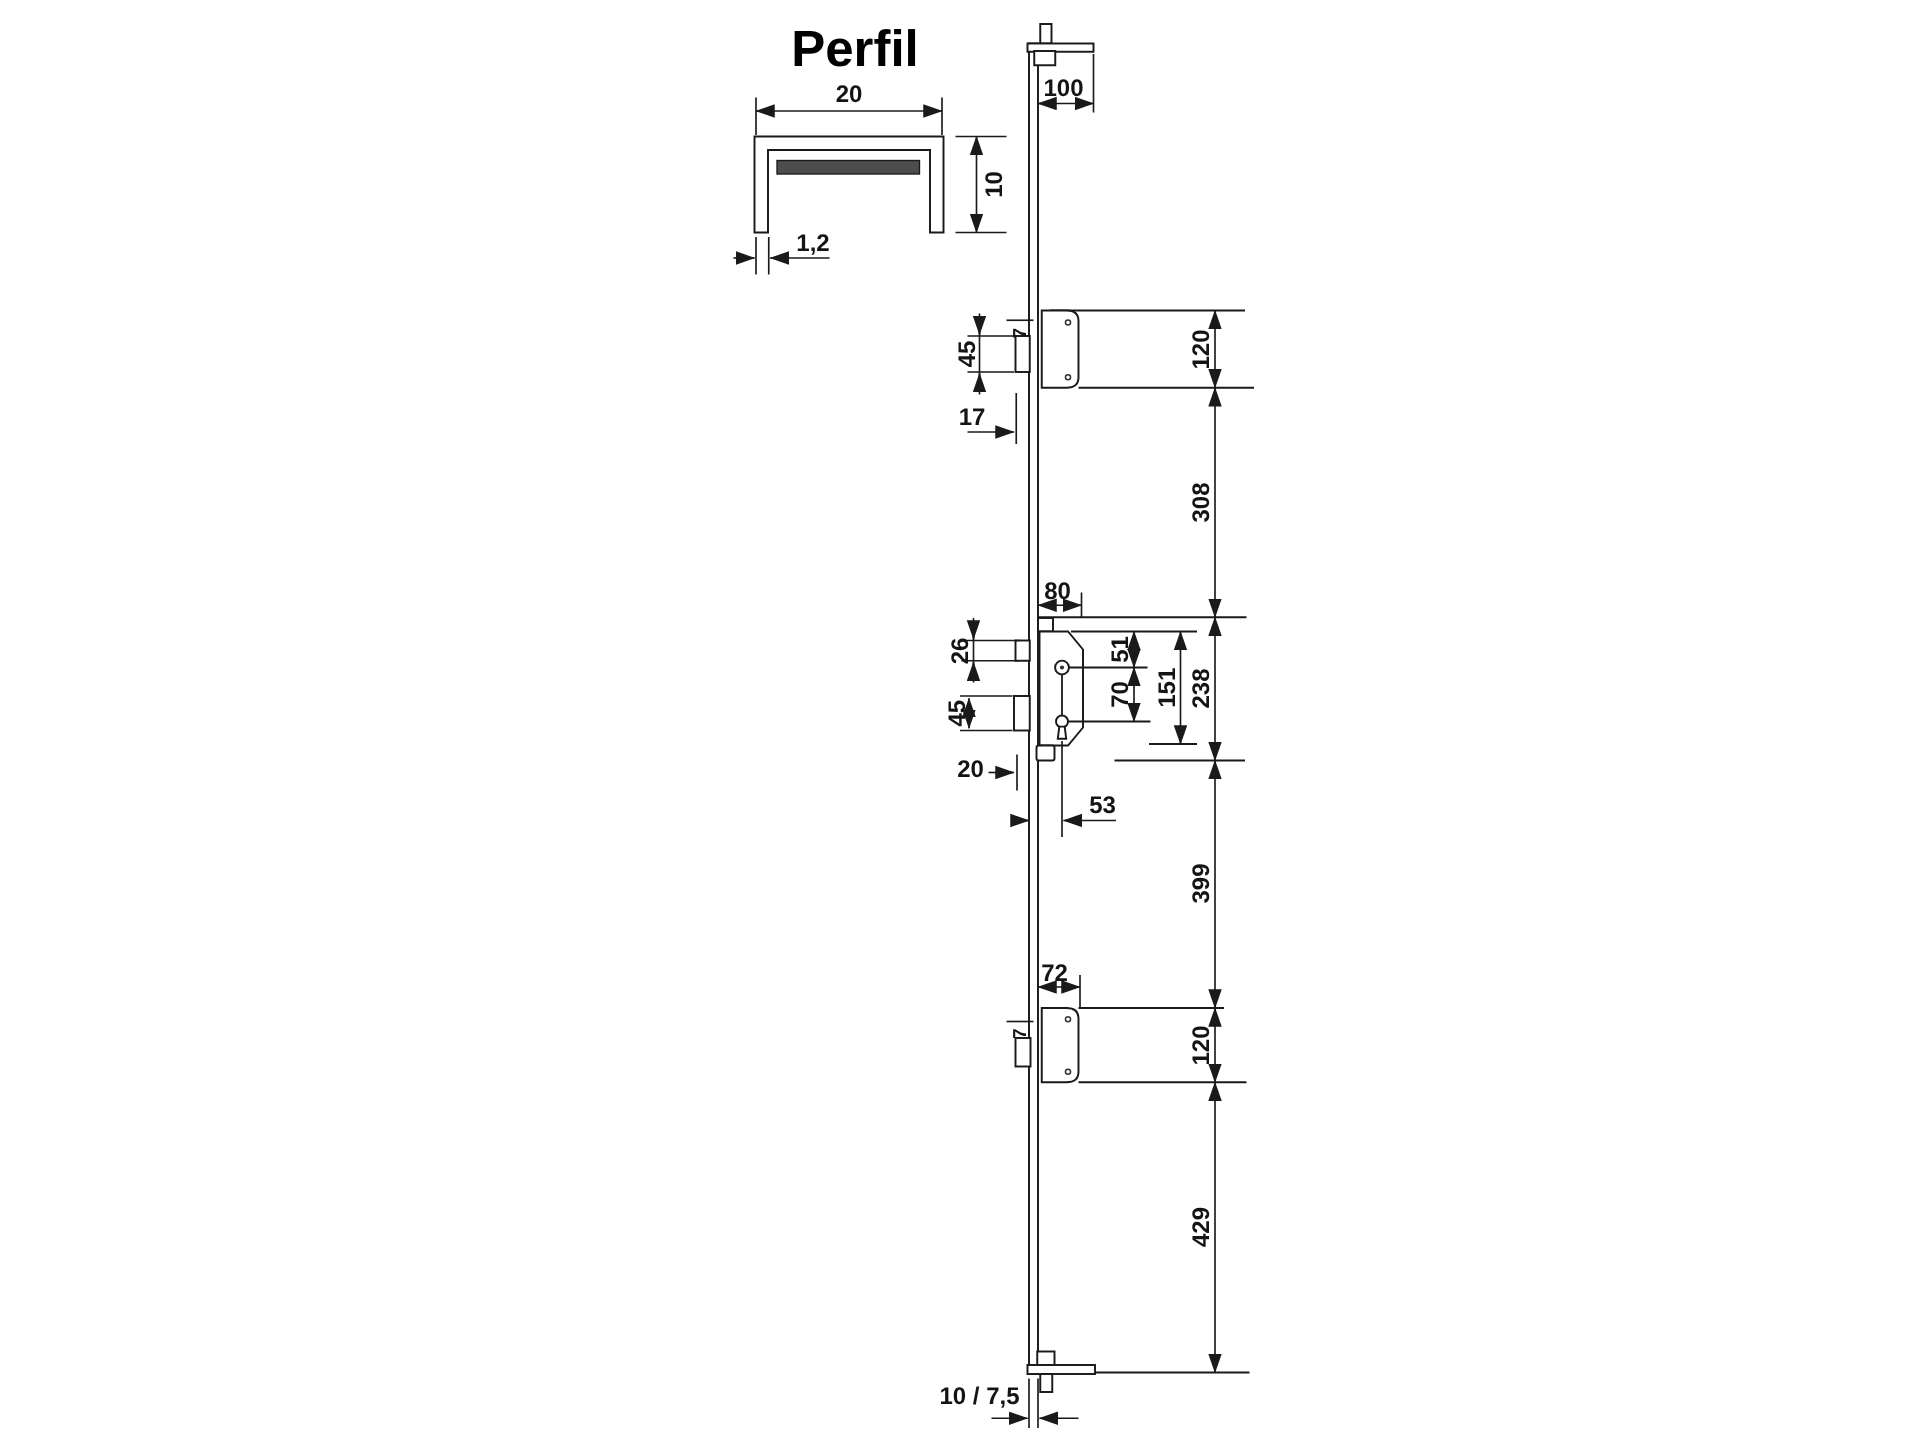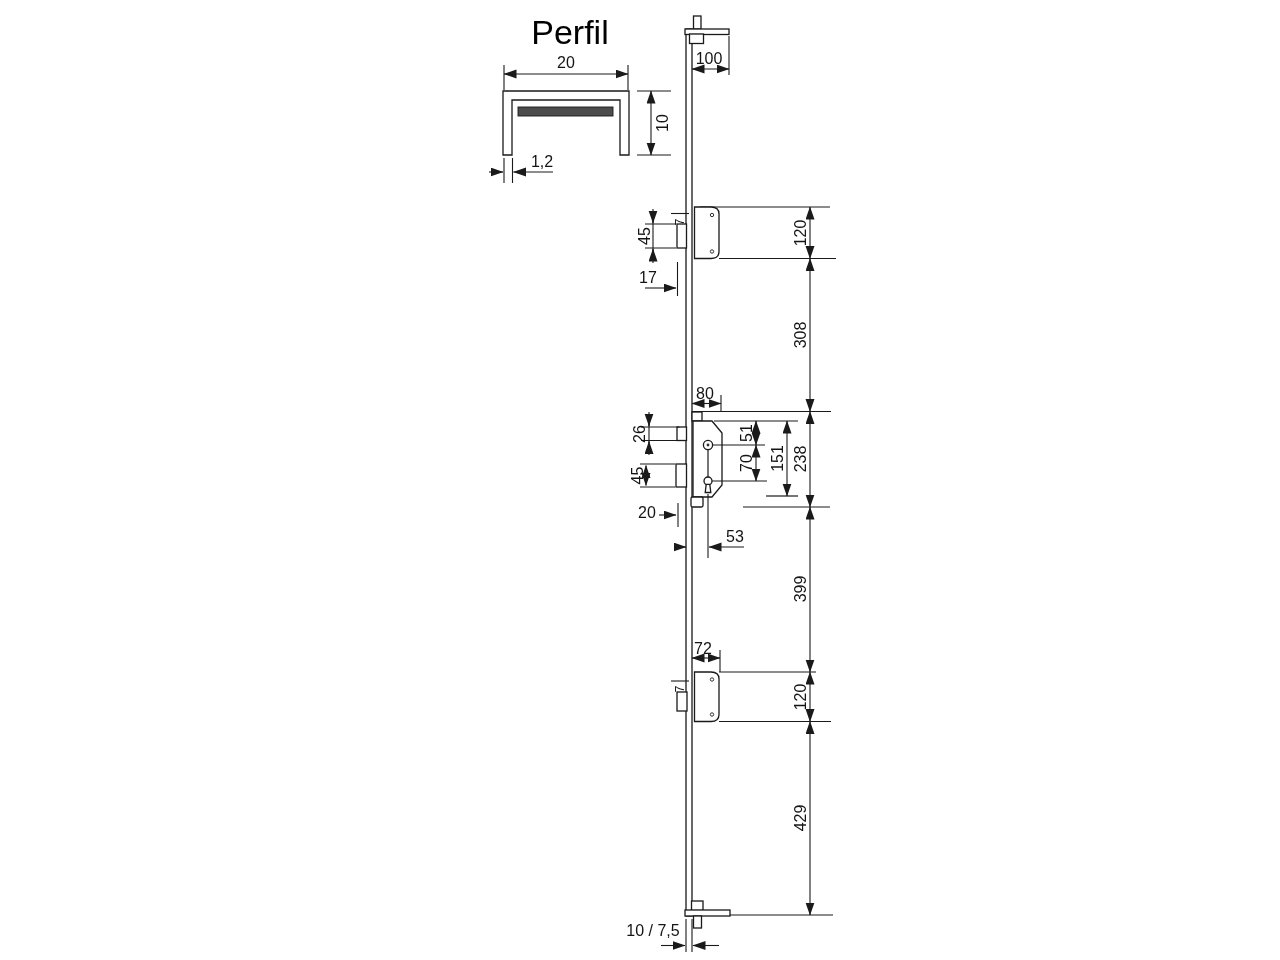--- a/index.html
+++ b/index.html
@@ -1,16 +1,16 @@
 <!DOCTYPE html>
 <html><head>
 <meta charset="utf-8">
 <style>
   html,body{margin:0;padding:0;background:#fff;}
-  .canvas{position:relative;width:1280px;height:960px;background:#ffffff;overflow:hidden;}
+  .canvas{position:relative;width:1280px;height:960px;background:#ffffff;overflow:hidden;font-weight:bold;}
   svg{display:block;}
   .ln{stroke:#1a1a1a;stroke-width:1.2;fill:none;}
   .shape{stroke:#1a1a1a;stroke-width:1.3;fill:#ffffff;}
   .dim{stroke:#1a1a1a;stroke-width:1.1;fill:none;}
   .dimtext{font-family:"Liberation Sans",sans-serif;font-size:16px;fill:#141414;text-anchor:middle;}
   .smalltext{font-family:"Liberation Sans",sans-serif;font-size:12.5px;fill:#141414;text-anchor:middle;}
   .title{font-family:"Liberation Sans",sans-serif;font-size:34px;fill:#000;text-anchor:middle;}
   .hole{stroke:#333;stroke-width:1;fill:#ffffff;}
 </style>
 </head>

